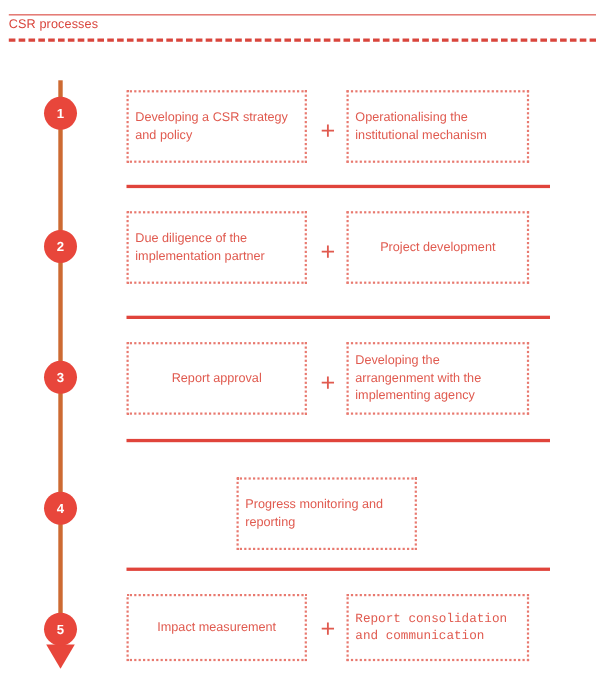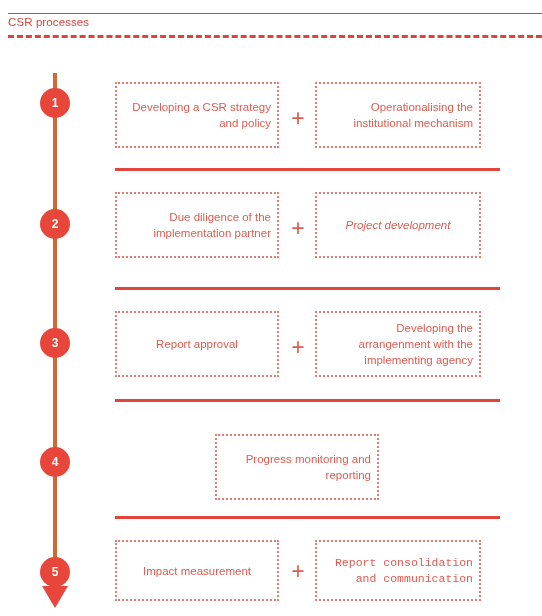--- a/index.html
+++ b/index.html
@@ -90,21 +90,21 @@
     left: 0;
     width: 542px;
   }
   .box {
     position: absolute;
     border: 2px dotted #e8796f;
     box-sizing: border-box;
     display: flex;
     align-items: center;
     justify-content: center;
-    text-align: right;
+    text-align: left;
     color: #e05a4f;
     font-size: 11.5px;
     line-height: 16px;
     padding: 4px 6px;
   }
   .box-left  { left: 115px; width: 164px; }
   .box-right { left: 315px; width: 166px; }
   .box-center{ left: 215px; width: 164px; }
 
   .plus {
@@ -178,21 +178,21 @@
 <div class="row" style="top:0">
   <div class="box box-left" style="top:82px; height:66px;">Developing a CSR strategy and policy</div>
   <div class="plus" style="top:107px">+</div>
   <div class="box box-right" style="top:82px; height:66px;">Operationalising the institutional mechanism</div>
   <div class="separator" style="top:168px"></div>
 </div>
 
 <div class="row" style="top:0">
   <div class="box box-left" style="top:192px; height:66px;">Due diligence of the implementation partner</div>
   <div class="plus" style="top:217px">+</div>
-  <div class="box box-right" style="top:192px; height:66px;font-style:italic;">Project development</div>
+  <div class="box box-right" style="top:192px; height:66px;">Project development</div>
   <div class="separator" style="top:287px"></div>
 </div>
 
 <div class="row" style="top:0">
   <div class="box box-left" style="top:311px; height:66px;">Report approval</div>
   <div class="plus" style="top:336px">+</div>
   <div class="box box-right" style="top:311px; height:66px;">Developing the arrangenment with the implementing agency</div>
 
   <div class="impl-wrap" style="top:387px">
     <div class="impl-line"></div>

